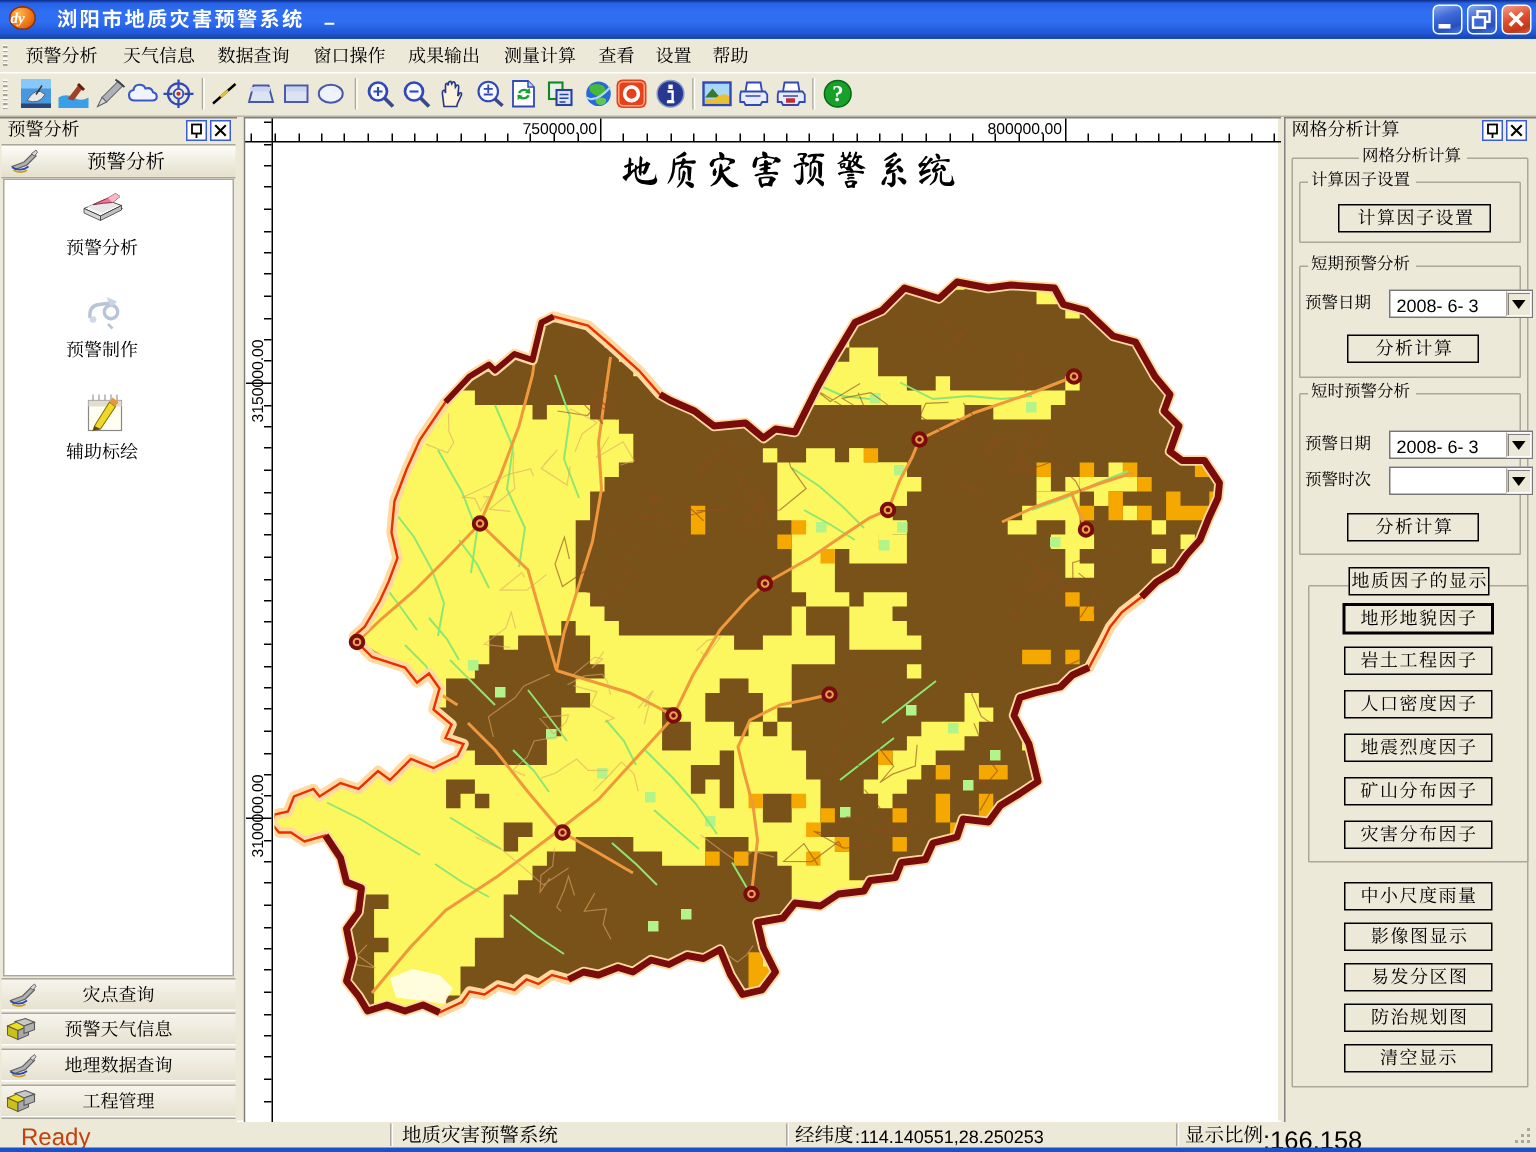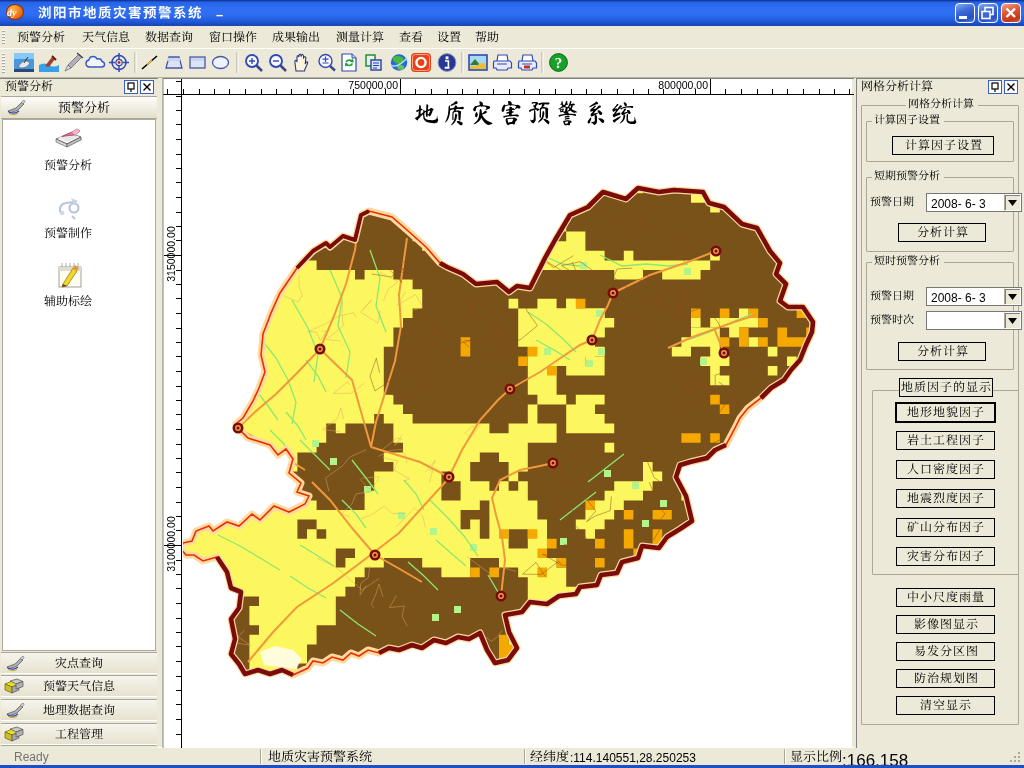--- a/index.html
+++ b/index.html
@@ -336,21 +336,21 @@
     <g transform="translate(549,4)">
       <circle cx="9.5" cy="9.5" r="9" fill="#18a028"></circle>
       <circle cx="9.5" cy="9.5" r="8.9" fill="none" stroke="#086818" stroke-width="1"></circle>
       <text x="9.5" y="14.5" font-family="Liberation Serif" font-size="15" font-weight="bold" fill="#fff" text-anchor="middle">?</text>
     </g>
   </svg>
 <div style="left:0;top:747px;width:1024px;height:18px;background:#ece9d8;border-top:1px solid #fff"></div>
 <div style="left:260px;top:749px;width:2px;height:15px;border-left:1px solid #aca899;border-right:1px solid #fff"></div>
 <div style="left:524px;top:749px;width:2px;height:15px;border-left:1px solid #aca899;border-right:1px solid #fff"></div>
 <div style="left:784px;top:749px;width:2px;height:15px;border-left:1px solid #aca899;border-right:1px solid #fff"></div>
-<div style="left:14px;top:750px;font-size:12px;color:#737373">Ready</div>
+<div style="left:14px;top:750px;font-size:16px;color:#c2410c">Ready</div>
 <svg class="ct" style="left:268px;top:750px;width:108px;height:16.9px">
     <g fill="#000" transform="translate(0,11.115) scale(0.013,-0.013)">
       <use href="#a5730"></use>
       <use href="#a8d28" x="1000"></use>
       <use href="#a707e" x="2000"></use>
       <use href="#a5bb3" x="3000"></use>
       <use href="#a9884" x="4000"></use>
       <use href="#a8b66" x="5000"></use>
       <use href="#a7cfb" x="6000"></use>
       <use href="#a7edf" x="7000"></use>

